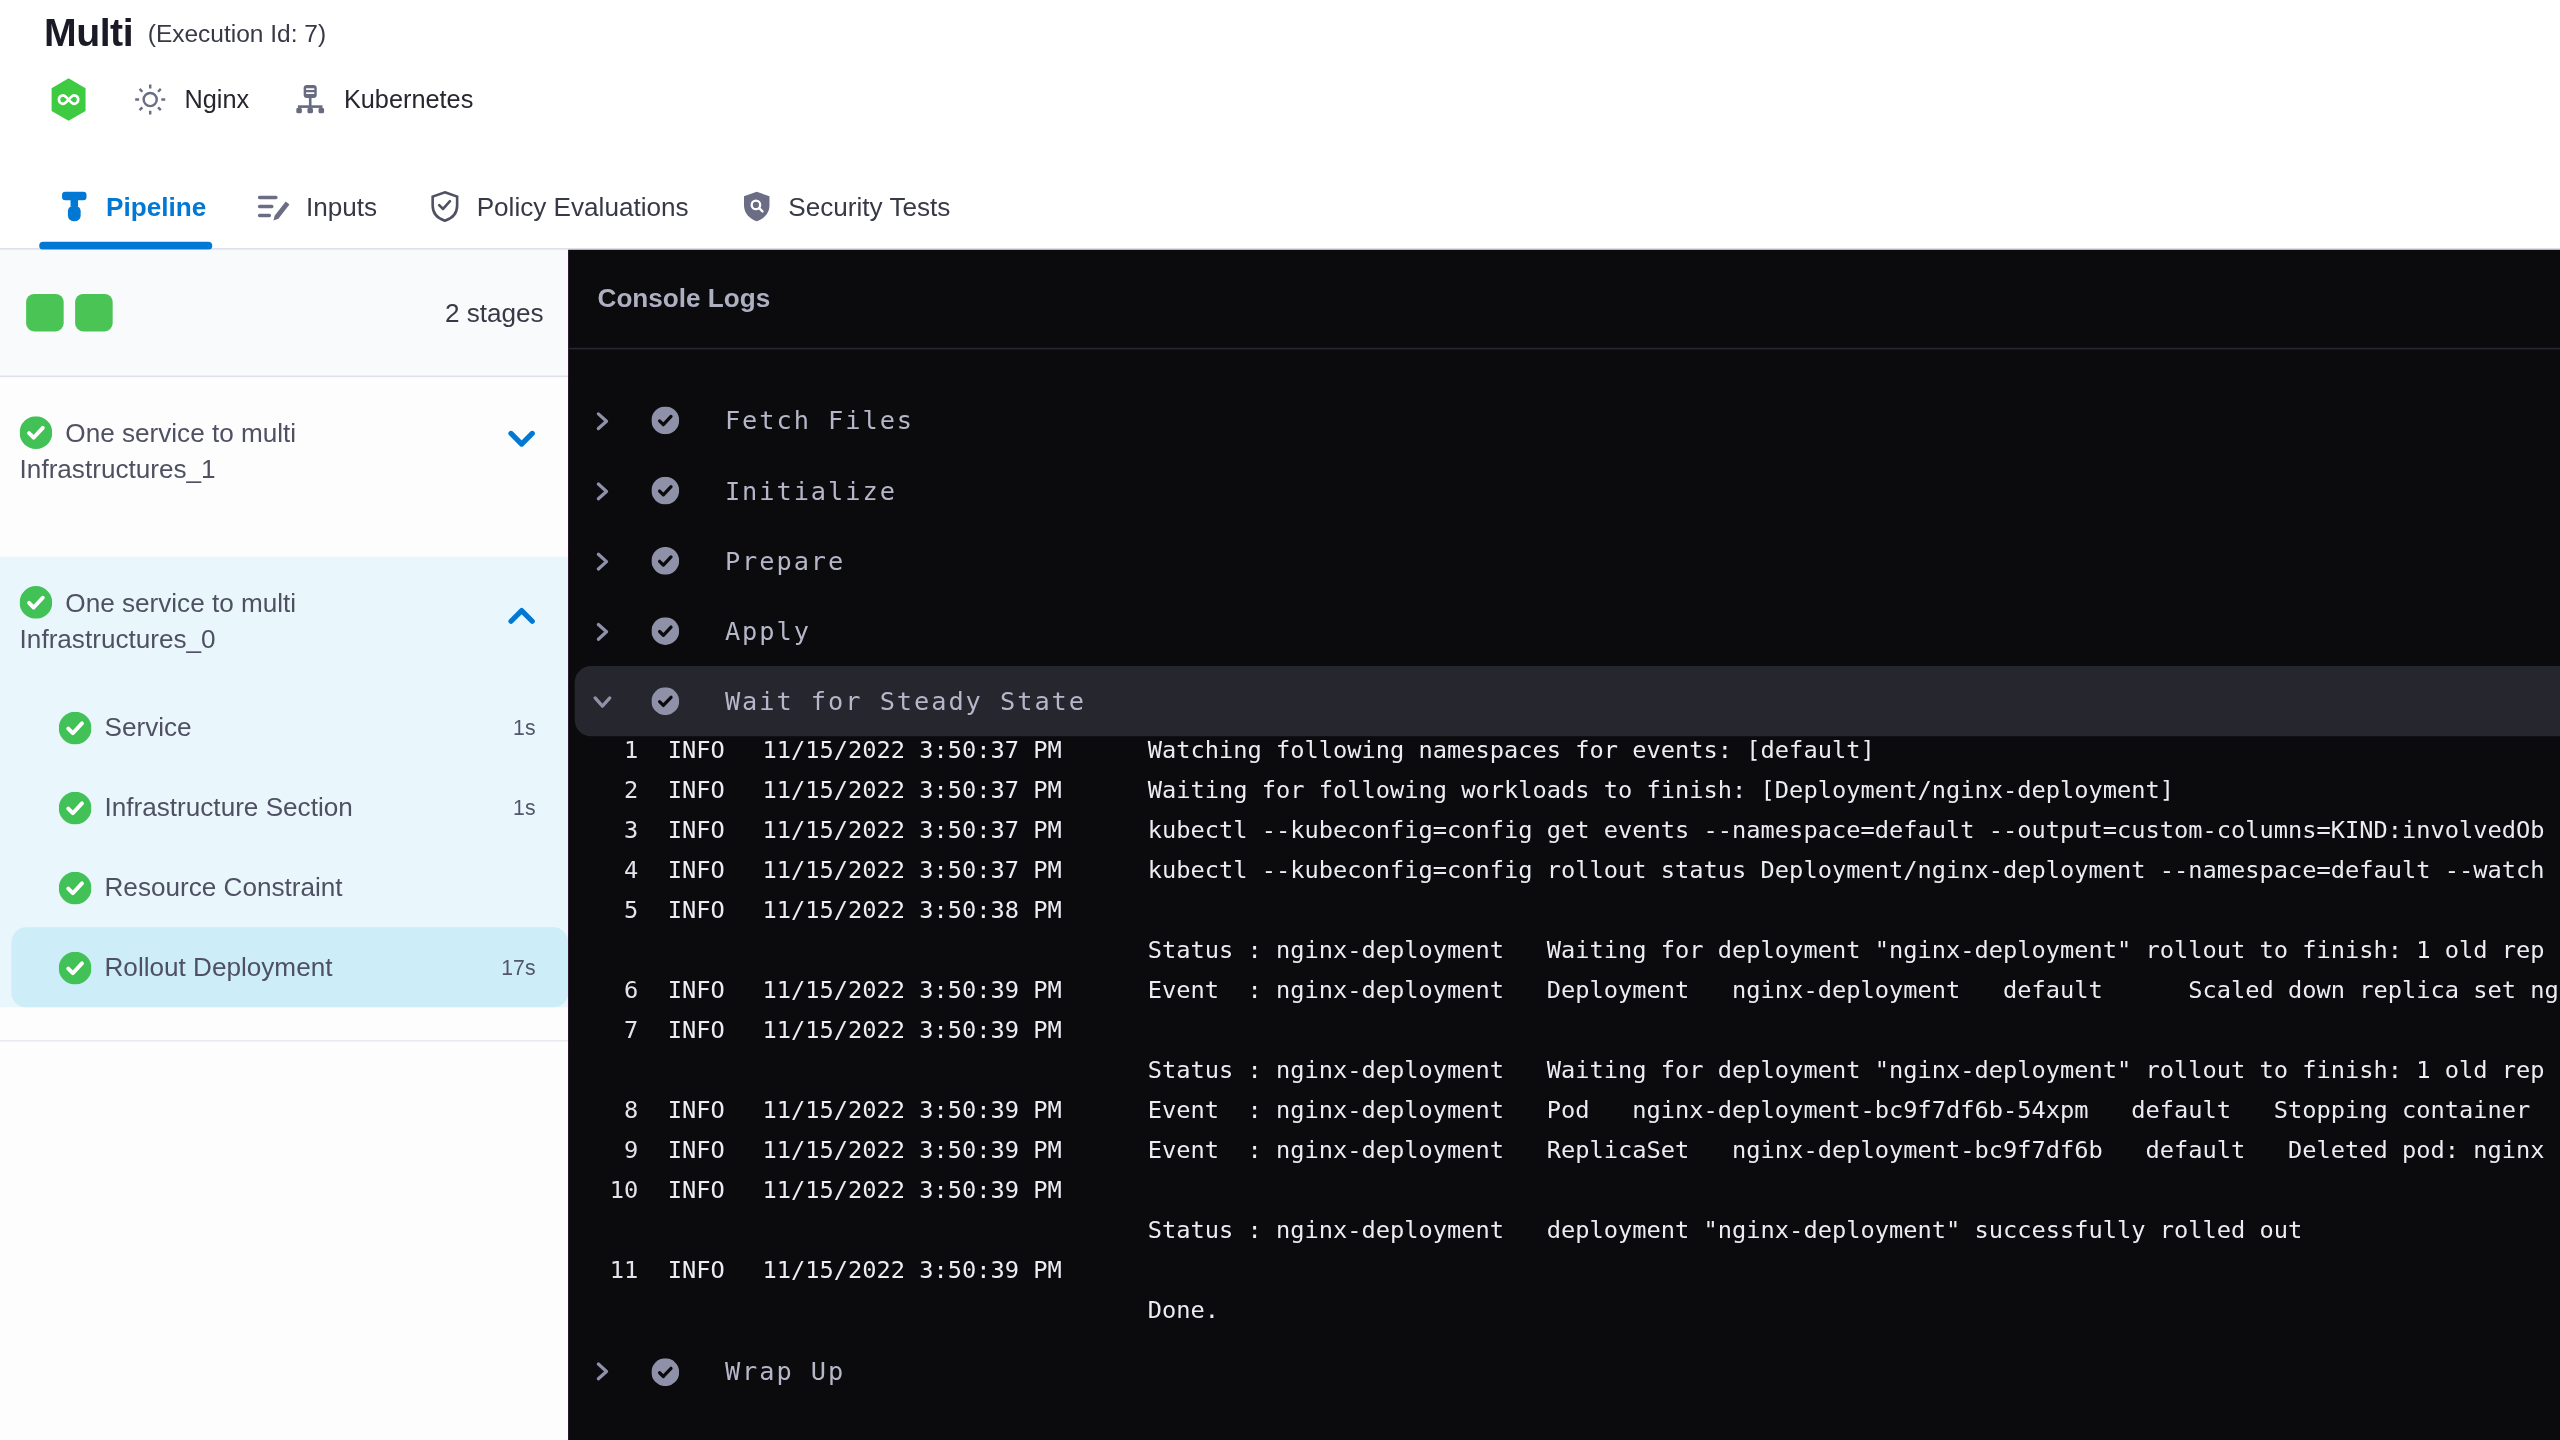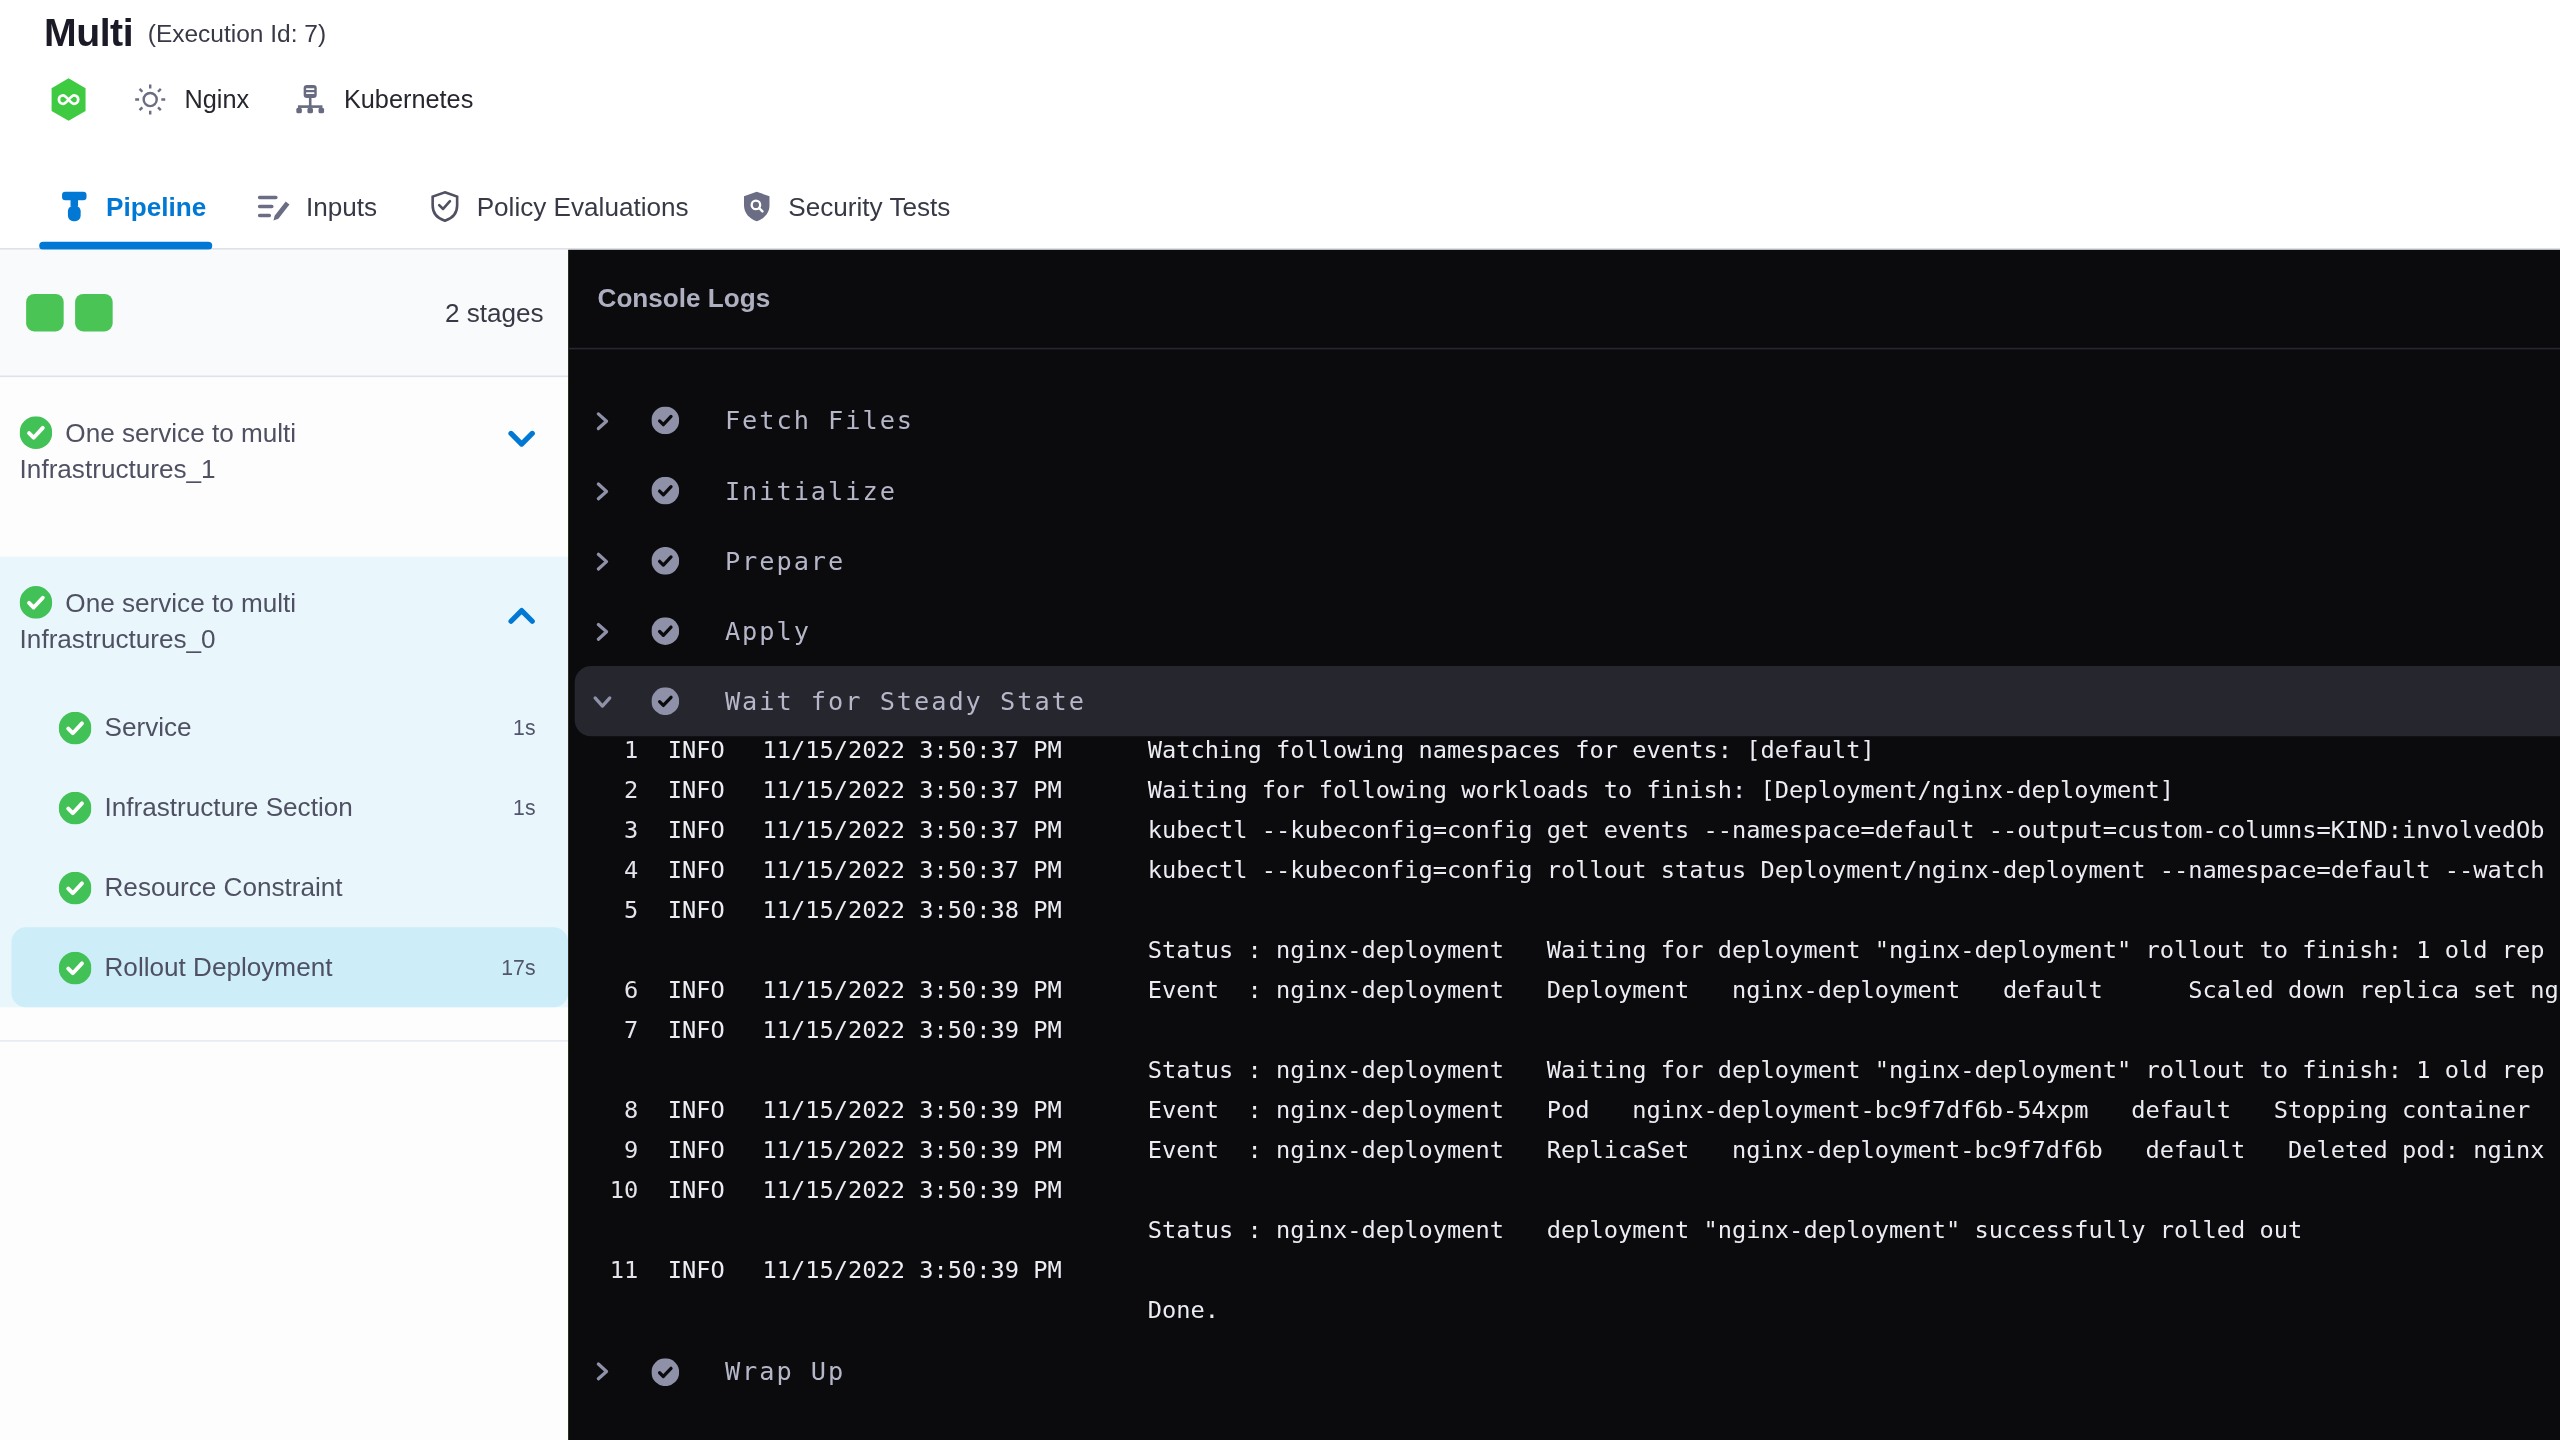--- a/index.html
+++ b/index.html
@@ -1,16 +1,16 @@
 <!DOCTYPE html>
 <html><head>
 <meta charset="utf-8">
 <style>
   html,body{margin:0;padding:0;background:#ffffff;}
-  .viewport{position:relative;width:2560px;height:1440px;overflow:hidden;background:#bef264;}
+  .viewport{position:relative;width:2560px;height:1440px;overflow:hidden;background:#d946ef;}
   .app{position:absolute;left:0;top:0;width:1568px;height:882px;
        transform:scale(1.632653);transform-origin:0 0;
        font-family:"Liberation Sans",sans-serif;-webkit-font-smoothing:antialiased;}
 
   
   .topbar{position:relative;height:152px;background:#fff;border-bottom:1px solid #d9dbe6;}
   .title-row{position:absolute;left:27px;top:6px;display:flex;align-items:center;}
   .page-title{font-size:24px;font-weight:700;color:#1b1b28;letter-spacing:-.3px;}
   .exec-id{margin-left:9px;font-size:15px;color:#383946;}
   .meta-row{position:absolute;left:29px;top:47px;display:flex;align-items:center;height:28px;}

